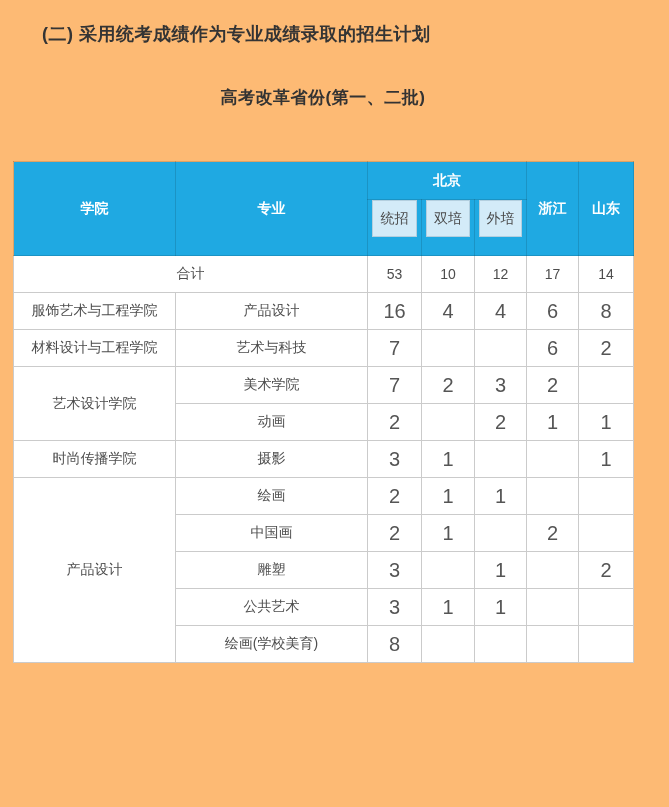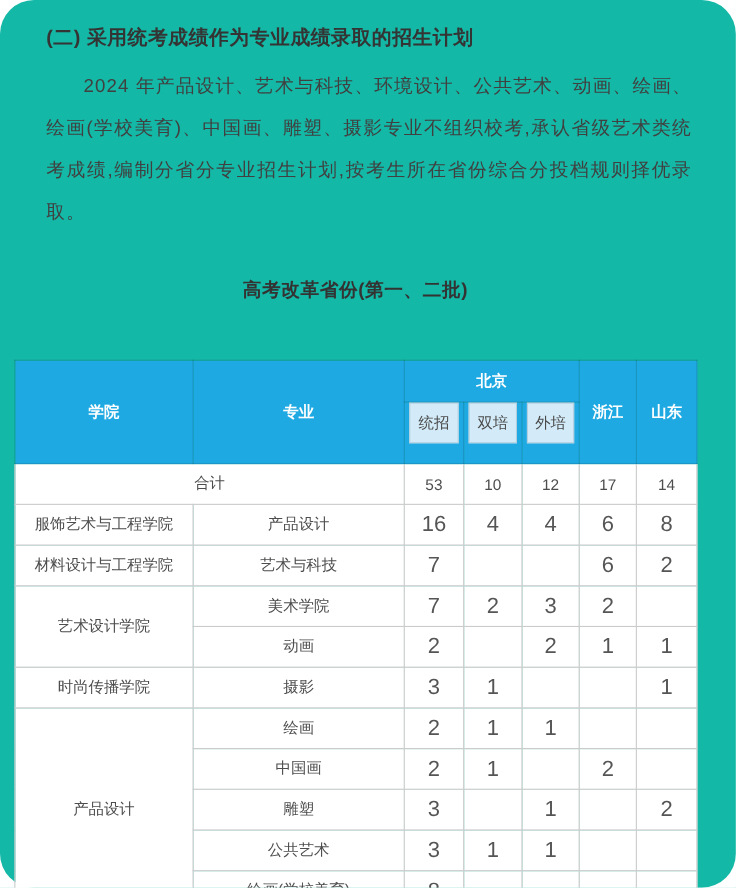--- a/index.html
+++ b/index.html
@@ -4,21 +4,21 @@
 <style>
   * { margin: 0; padding: 0; box-sizing: border-box; }
   html, body { background: #ffffff; }
   body {
     width: 669px;
     height: 807px;
     font-family: "Liberation Sans", "DejaVu Sans", sans-serif;
     color: #3f3f3f;
     overflow: hidden;
   }
-  .page { width: 669px; height: 807px; background: #14b8a6; border-radius: 31px; }
+  .page { width: 669px; height: 807px; background: #fdba74; }
 
   
   .text-block { padding: 22px 40px 0 42px; }
   .section-heading {
     font-size: 18px;
     font-weight: bold;
     color: #343434;
     letter-spacing: 0.5px;
   }
   .intro-paragraph {
@@ -100,21 +100,20 @@
   }
   .plan-table tbody td.num { font-size: 20px; color: #555555; }
 </style>
 </head>
 <body>
 
 <div class="page">
 
   <div class="text-block">
     <div class="section-heading">(二) 采用统考成绩作为专业成绩录取的招生计划</div>
-    <p class="intro-paragraph">2024 年产品设计、艺术与科技、环境设计、公共艺术、动画、绘画、绘画(学校美育)、中国画、雕塑、摄影专业不组织校考,承认省级艺术类统考成绩,编制分省分专业招生计划,按考生所在省份综合分投档规则择优录取。</p>
   </div>
 
   <div class="table-area">
     <div class="table-title">高考改革省份(第一、二批)</div>
 
     <table class="plan-table">
       <colgroup>
         <col style="width:162px">
           <col style="width:192px">
           <col style="width:54px">

